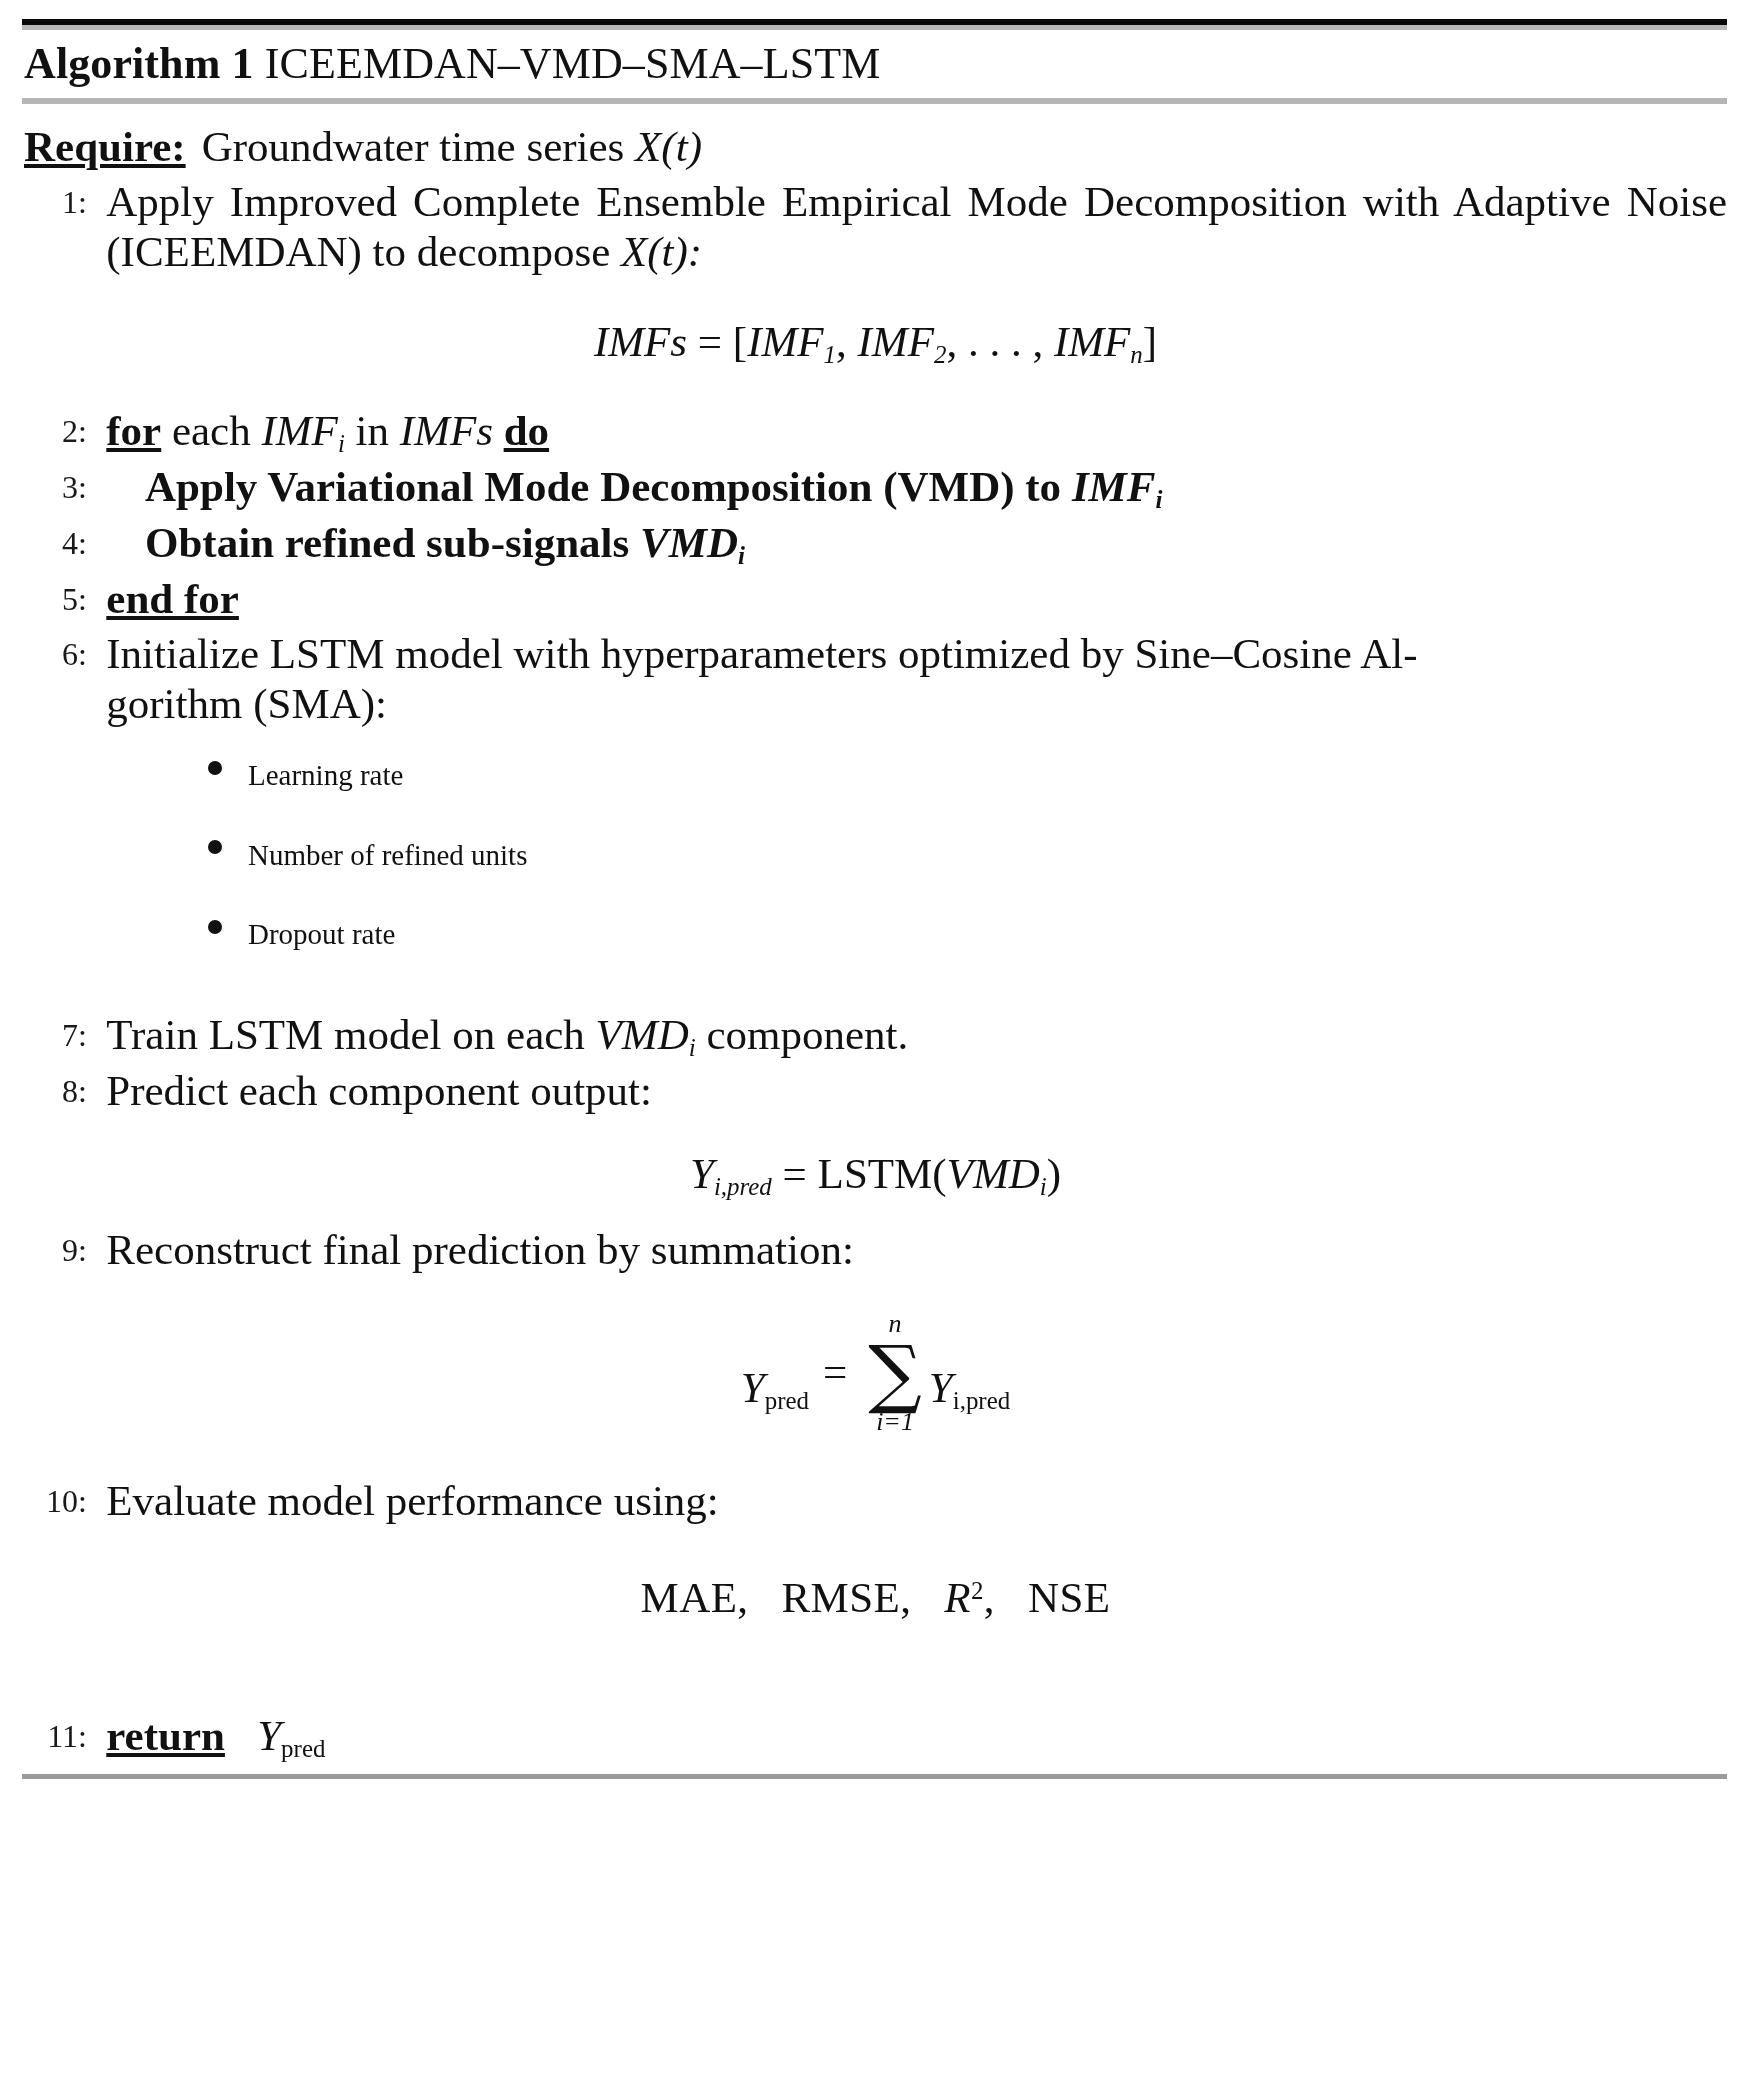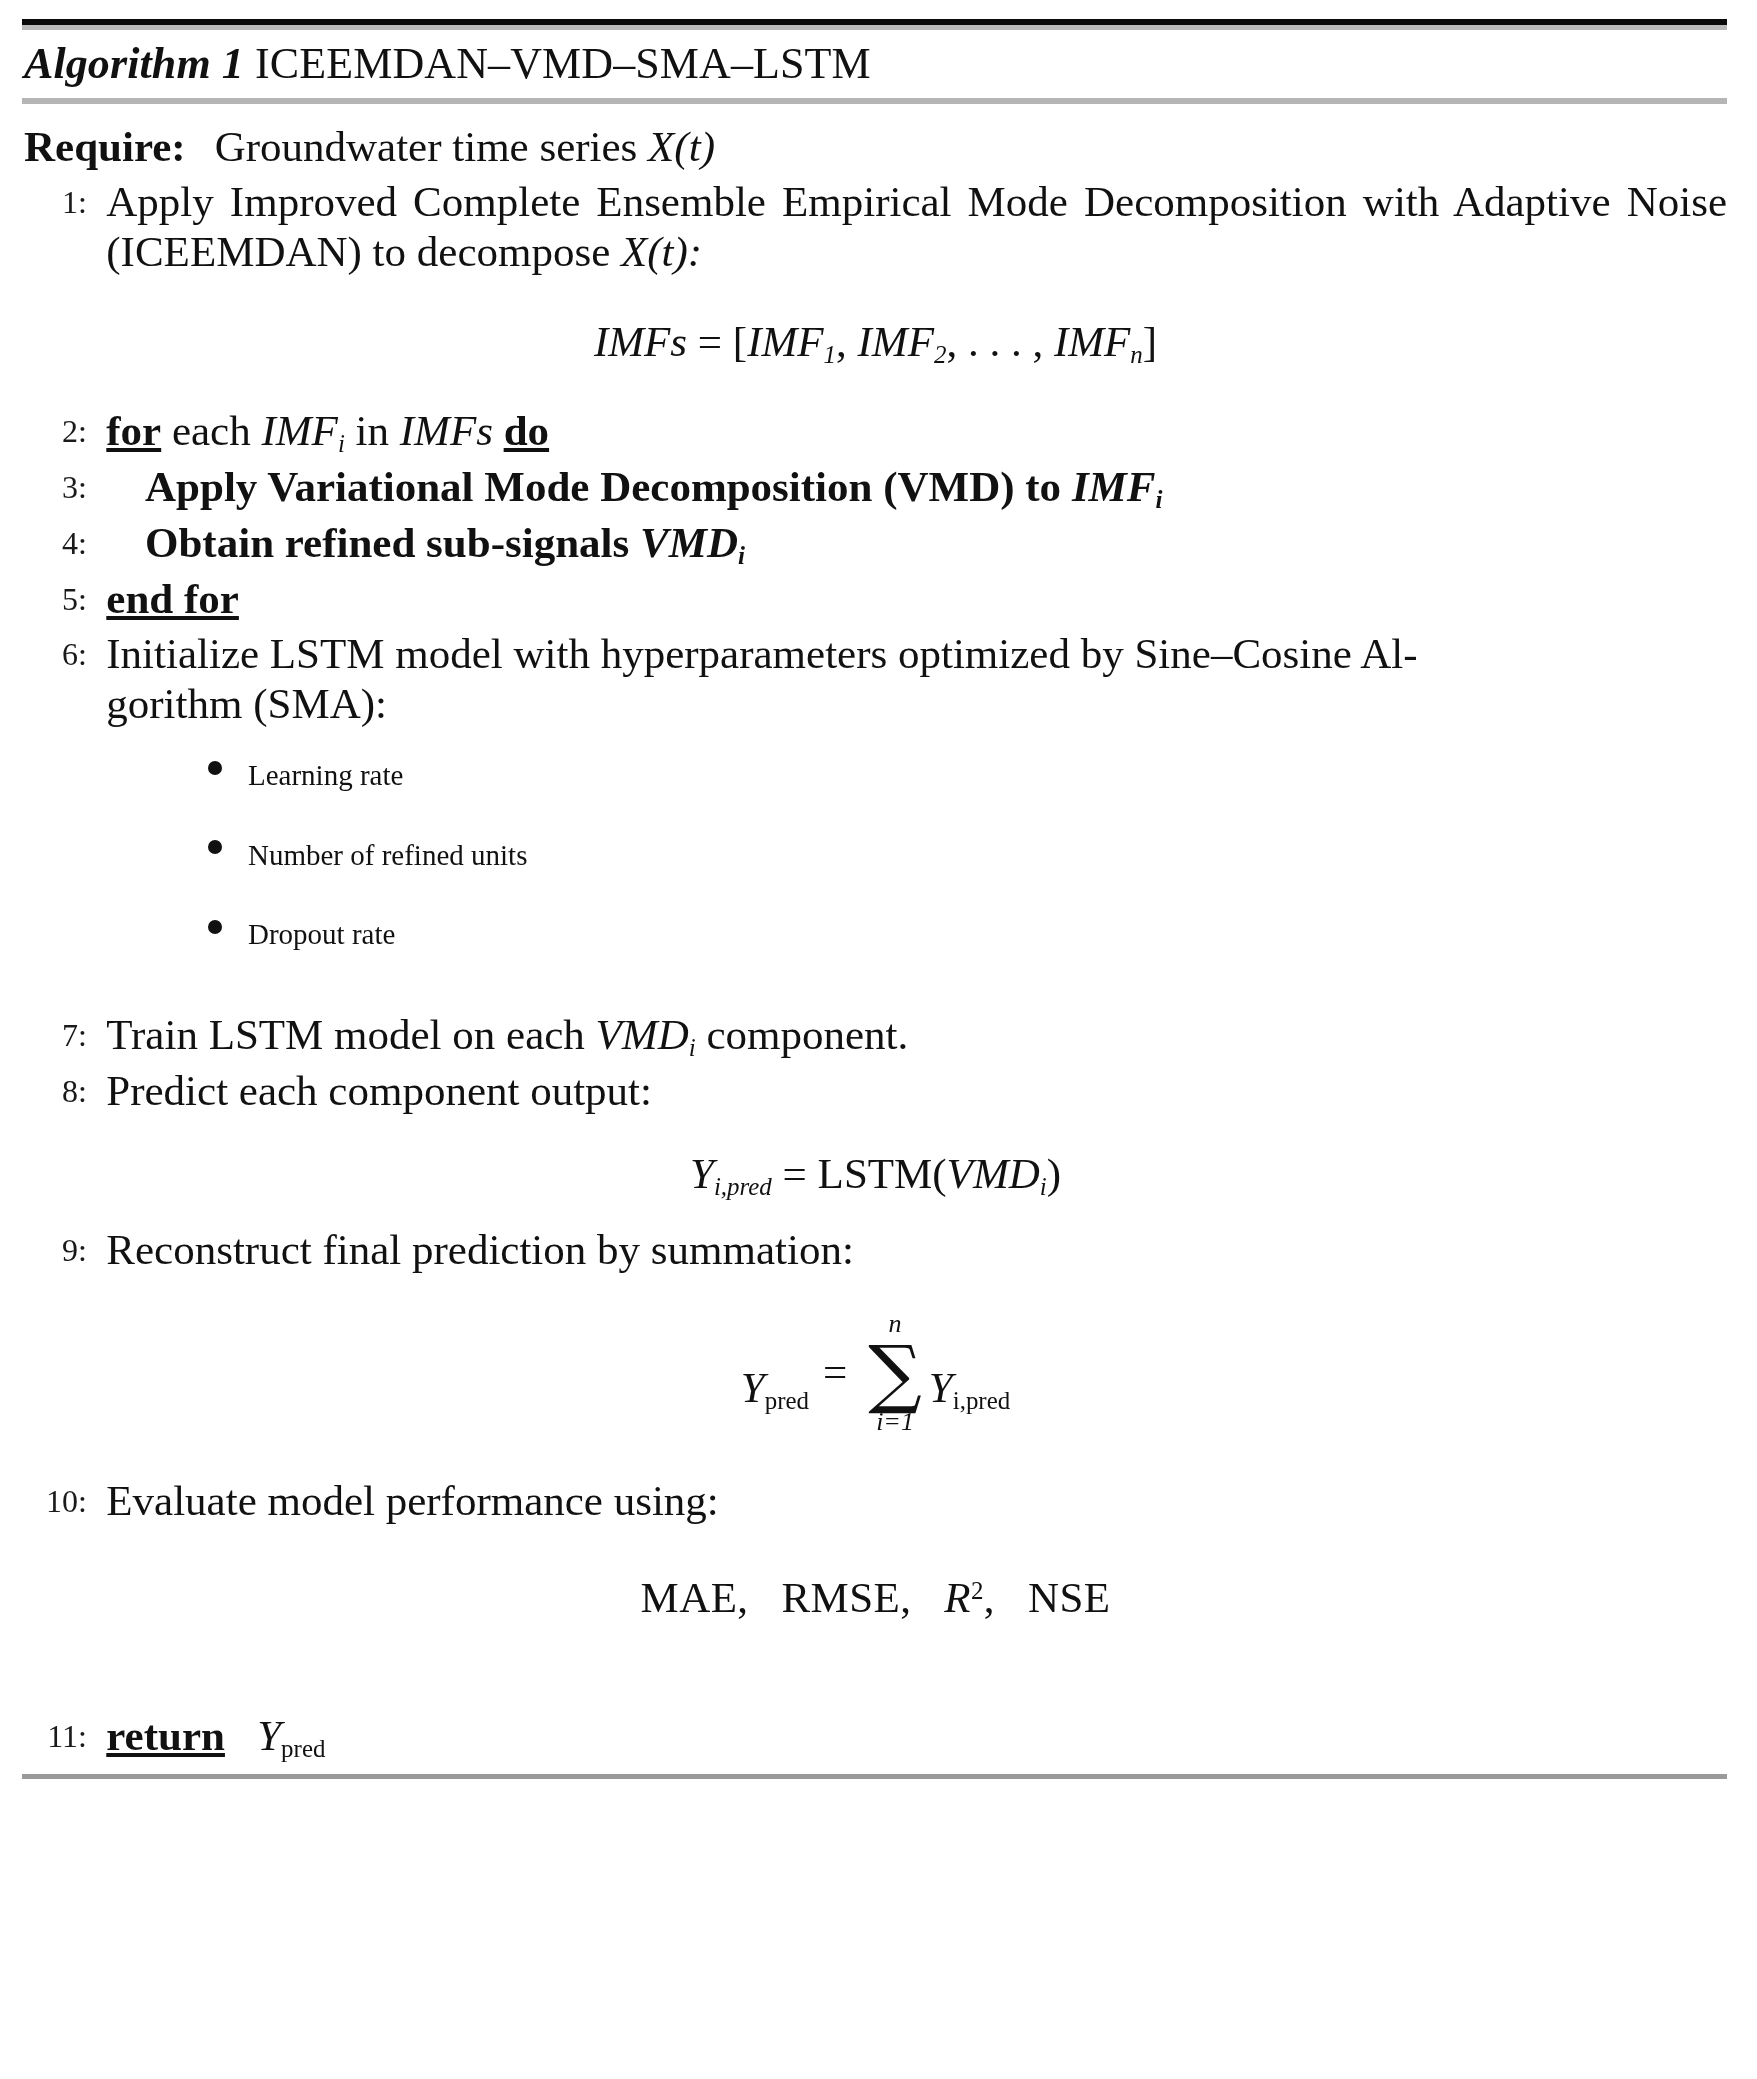--- a/index.html
+++ b/index.html
@@ -46,38 +46,39 @@
   }
 
   
   .title-line {
     padding: 8.8px 30px 5.3px 24px;
     font-size: 44px;
     line-height: 1.12;
     letter-spacing: 0.1px;
     white-space: nowrap;
   }
-  .title-line .kw { font-weight: bold; font-style: italic; }
+  .title-line .kw { font-weight: bold; }
 
   
   .body {
     padding: 10.5px 30px 0 24px;
     font-size: 43px;
     line-height: 1.16;
   }
 
   
   .req-row {
     display: block;
     margin: 8px 0 0 0;
     white-space: nowrap;
   }
   .req-row .kw {
     font-weight: bold;
-    margin-right: 29px;
+    margin-right: 16px;
+    text-decoration: underline;
   }
 
   
   .step {
     display: flex;
     align-items: flex-start;
     margin-top: 5.3px;
   }
   .step-num {
     flex: 0 0 auto;

